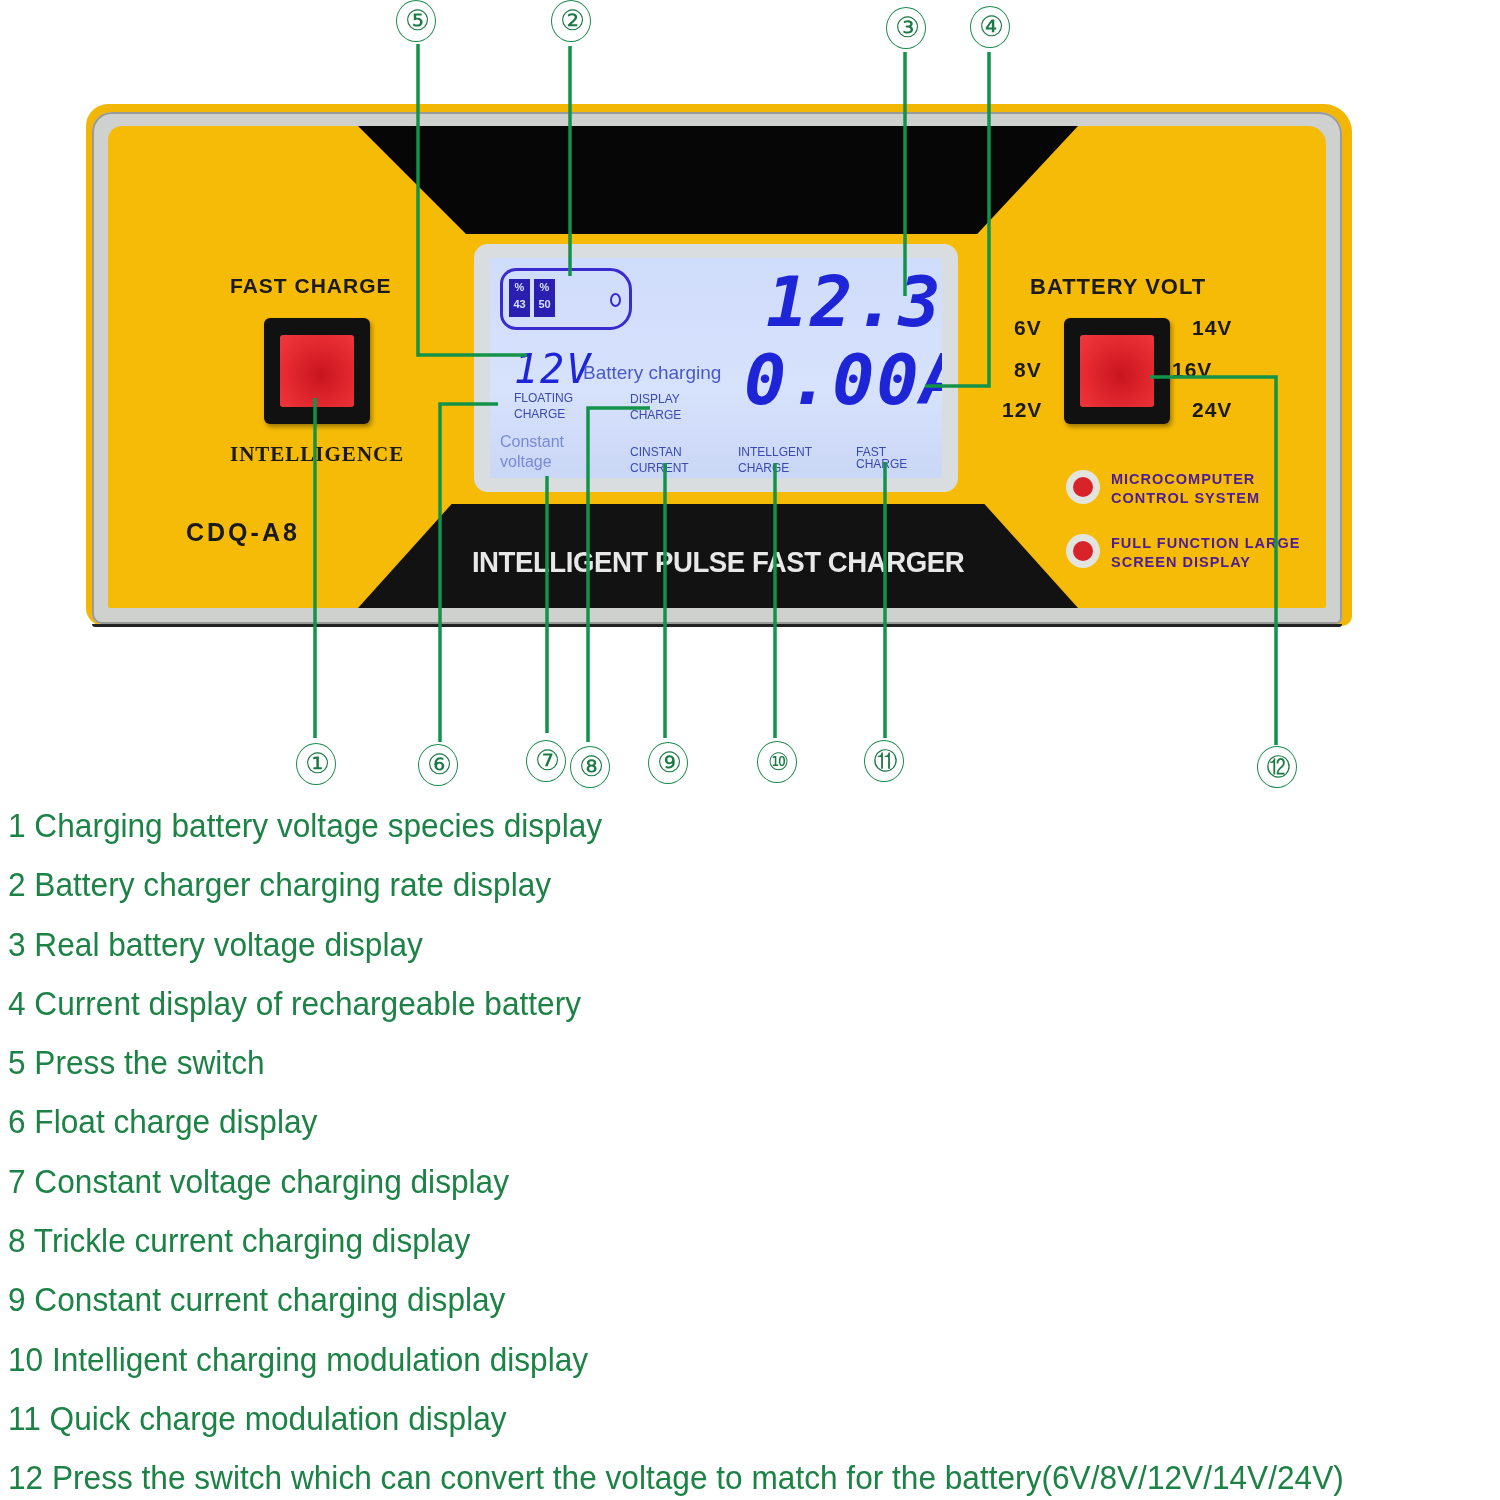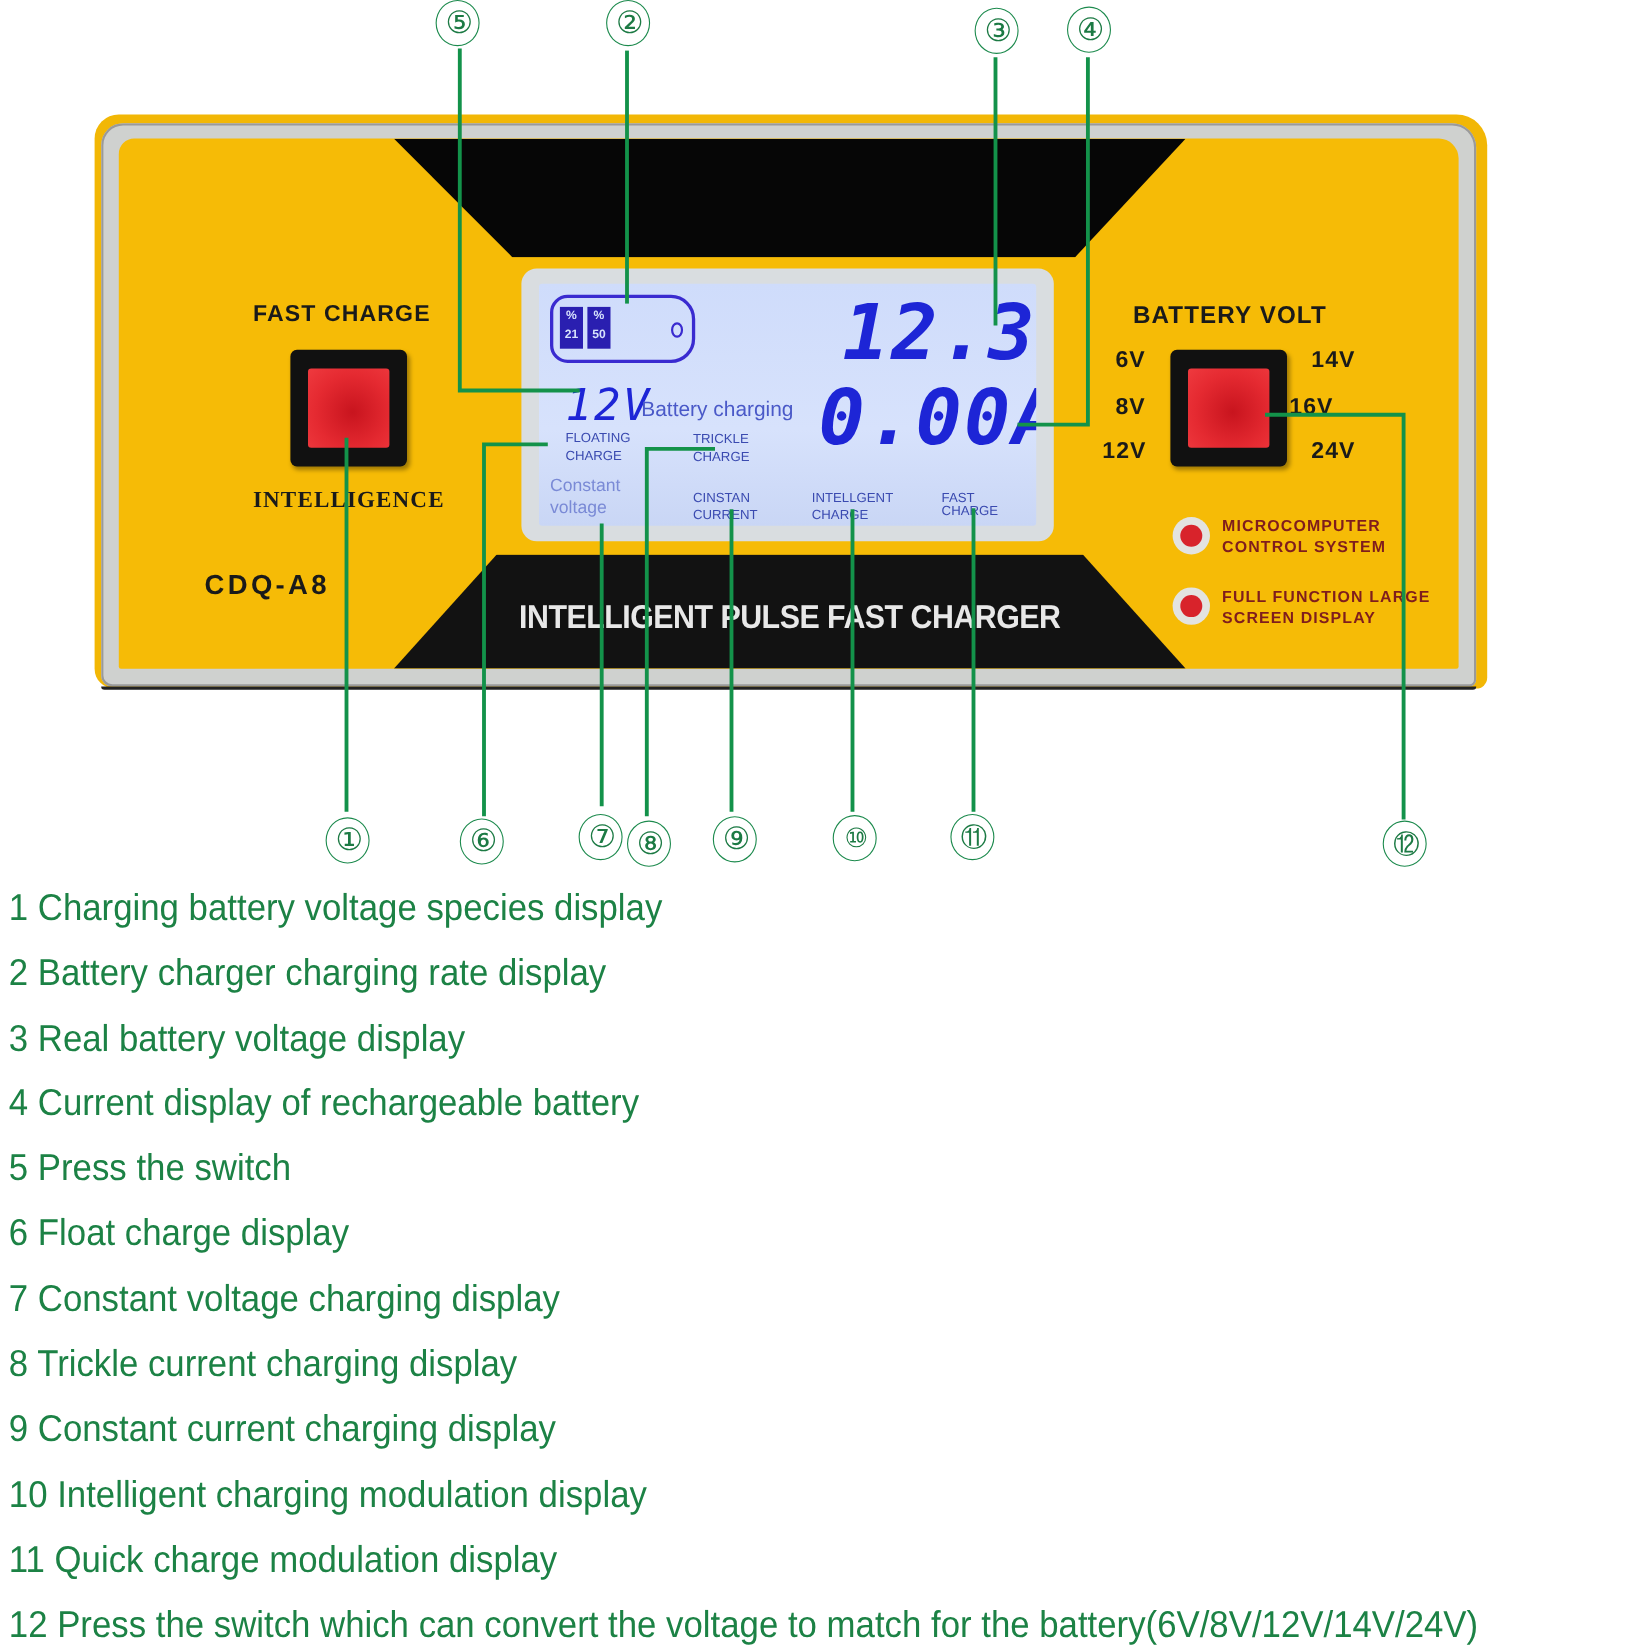--- a/index.html
+++ b/index.html
@@ -16,21 +16,21 @@
   .trap-bottom { position:absolute; left:250px; top:378px; width:720px; height:104px; background:#121212;
     clip-path: polygon(13% 0, 87% 0, 100% 100%, 0 100%); }
   .brand-title { position:absolute; left:0; right:0; top:41px; text-align:center; color:#e8e8e8; font-weight:bold; font-size:30px; letter-spacing:-0.5px; transform:scaleX(0.92); }
 
   .panel-label { position:absolute; color:#1a1a1a; font-weight:bold; letter-spacing:1px; }
   .btn-frame { position:absolute; width:106px; height:106px; background:#111; border-radius:6px; box-shadow:2px 3px 4px rgba(0,0,0,0.35); }
   .btn-red { position:absolute; left:16px; top:17px; width:74px; height:72px; background:radial-gradient(circle at 55% 55%, #c8141e 0%, #e52a31 60%, #ef3a3f 100%); border-radius:3px; cursor:pointer; }
 
   .led { position:absolute; width:34px; height:34px; border-radius:50%; background:#e3e3e0; }
   .led::after { content:""; position:absolute; left:7px; top:7px; width:20px; height:20px; border-radius:50%; background:#d8232b; }
-  .led-text { position:absolute; color:#7f1d1d; font-weight:bold; font-size:14.5px; letter-spacing:1px; line-height:19px; }
+  .led-text { position:absolute; color:#4c1d95; font-weight:bold; font-size:14.5px; letter-spacing:1px; line-height:19px; }
 
   
   .lcd-frame { position:absolute; left:366px; top:118px; width:484px; height:248px; background:#d9dde0; border-radius:14px; }
   .lcd { position:absolute; left:16px; top:14px; width:452px; height:220px; background:linear-gradient(180deg,#cfdcfb 0%, #d7e2fc 60%, #c9d6f5 100%); border-radius:3px; overflow:hidden; }
   .seg { position:absolute; color:#1d25d6; font-family:"DejaVu Sans Mono", monospace; font-weight:bold; font-style:italic; letter-spacing:2px; }
   .lcd-small { position:absolute; color:#3a4ab0; font-size:12px; line-height:16px; text-align:left; }
   .batt { position:absolute; left:10px; top:10px; width:126px; height:56px; border:3px solid #3a2bd0; border-radius:16px 22px 22px 16px; }
   .batt-dot { position:absolute; right:8px; top:22px; width:7px; height:10px; border:2px solid #3a2bd0; border-radius:50%; }
   .batt-cell { position:absolute; top:8px; width:21px; height:38px; background:#2a1fb0; color:#d7e2fc; font-size:11px; font-weight:bold; text-align:center; line-height:17px; }
 
@@ -54,31 +54,31 @@
   <div class="panel-label" style="left:122px;top:148px;font-size:21px;">FAST CHARGE</div>
   <div class="btn-frame" style="left:156px;top:192px;">
     <div class="btn-red"></div>
   </div>
   <div class="panel-label" style="left:122px;top:316px;font-size:21px;font-family:Liberation Serif, serif;">INTELLIGENCE</div>
   <div class="panel-label" style="left:78px;top:392px;font-size:25px;letter-spacing:3px;">CDQ-A8</div>
 
   <div class="lcd-frame">
     <div class="lcd">
       <div class="batt">
-        <div class="batt-cell" style="left:6px;"><span>%</span><br><span>21</span></div>
+        <div class="batt-cell" style="left:6px;"><span>%</span><br><span>43</span></div>
         <div class="batt-cell" style="left:31px;"><span>%</span><br><span>50</span></div>
         <div class="batt-dot"></div>
       </div>
       <div class="seg" style="left:276px;top:6px;font-size:70px;line-height:76px;">12.3V</div>
       <div class="seg" style="left:254px;top:84px;font-size:70px;line-height:76px;">0.00A</div>
       <div class="seg" style="left:24px;top:88px;font-size:40px;line-height:46px;font-weight:normal;">12V</div>
       <div style="position:absolute;left:93px;top:104px;color:#4a59c8;font-size:19px;">Battery charging</div>
 
       <div class="lcd-small" style="left:24px;top:132px;width:72px;"><span>FLOATING</span><br><span>CHARGE</span></div>
-      <div class="lcd-small" style="left:140px;top:133px;width:72px;"><span>TRICKLE</span><br><span>CHARGE</span></div>
+      <div class="lcd-small" style="left:140px;top:133px;width:72px;"><span>DISPLAY</span><br><span>CHARGE</span></div>
       <div class="lcd-small" style="left:10px;top:174px;width:90px;font-size:16px;line-height:20px;color:#7a8ad6;"><span>Constant</span><br><span>voltage</span></div>
       <div class="lcd-small" style="left:140px;top:186px;width:72px;"><span>CINSTAN</span><br><span>CURRENT</span></div>
       <div class="lcd-small" style="left:248px;top:186px;width:84px;"><span>INTELLGENT</span><br><span>CHARGE</span></div>
       <div class="lcd-small" style="left:366px;top:188px;width:60px;line-height:12px;"><span>FAST</span><br><span>CHARGE</span></div>
     </div>
   </div>
 
   <div class="panel-label" style="left:922px;top:148px;font-size:22px;">BATTERY VOLT</div>
   <div class="panel-label" style="left:906px;top:190px;font-size:21px;">6V</div>
   <div class="panel-label" style="left:906px;top:232px;font-size:21px;">8V</div>

